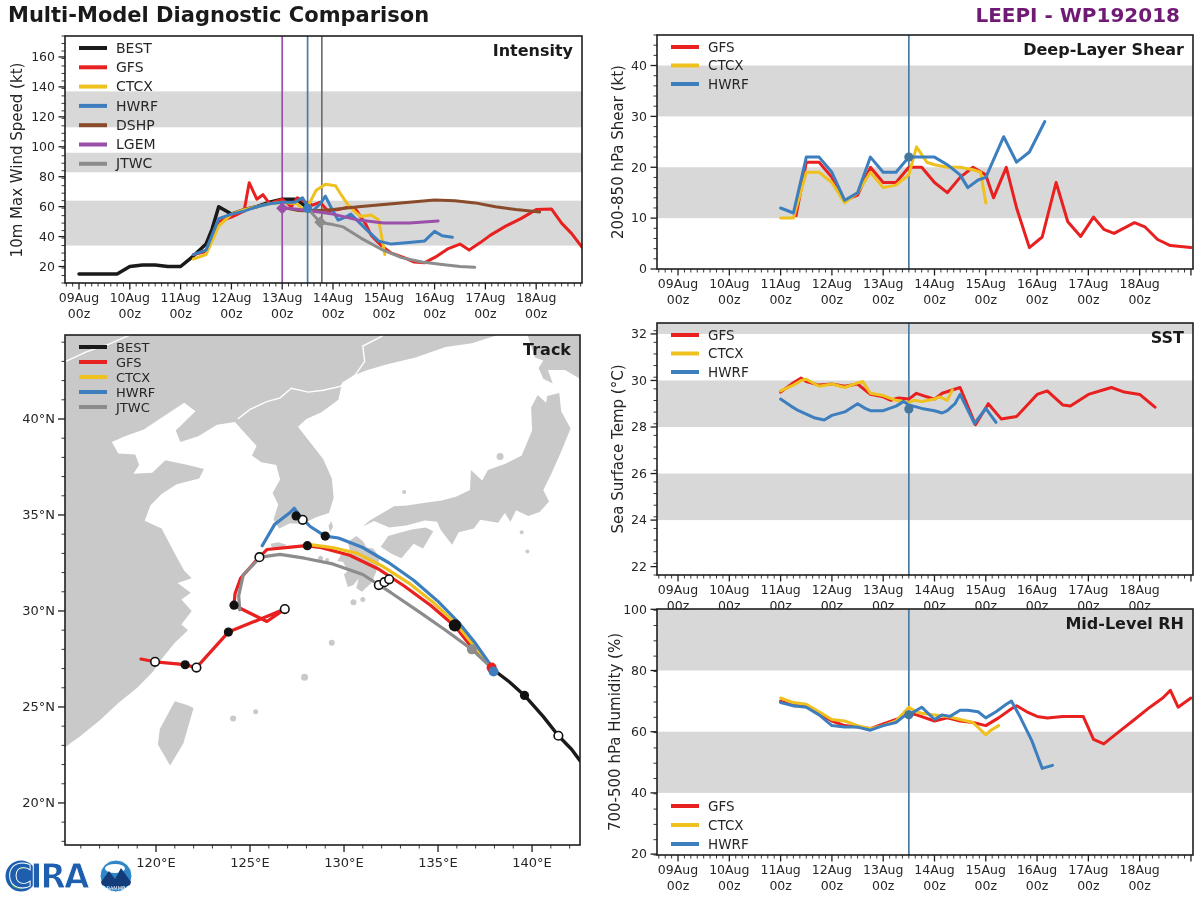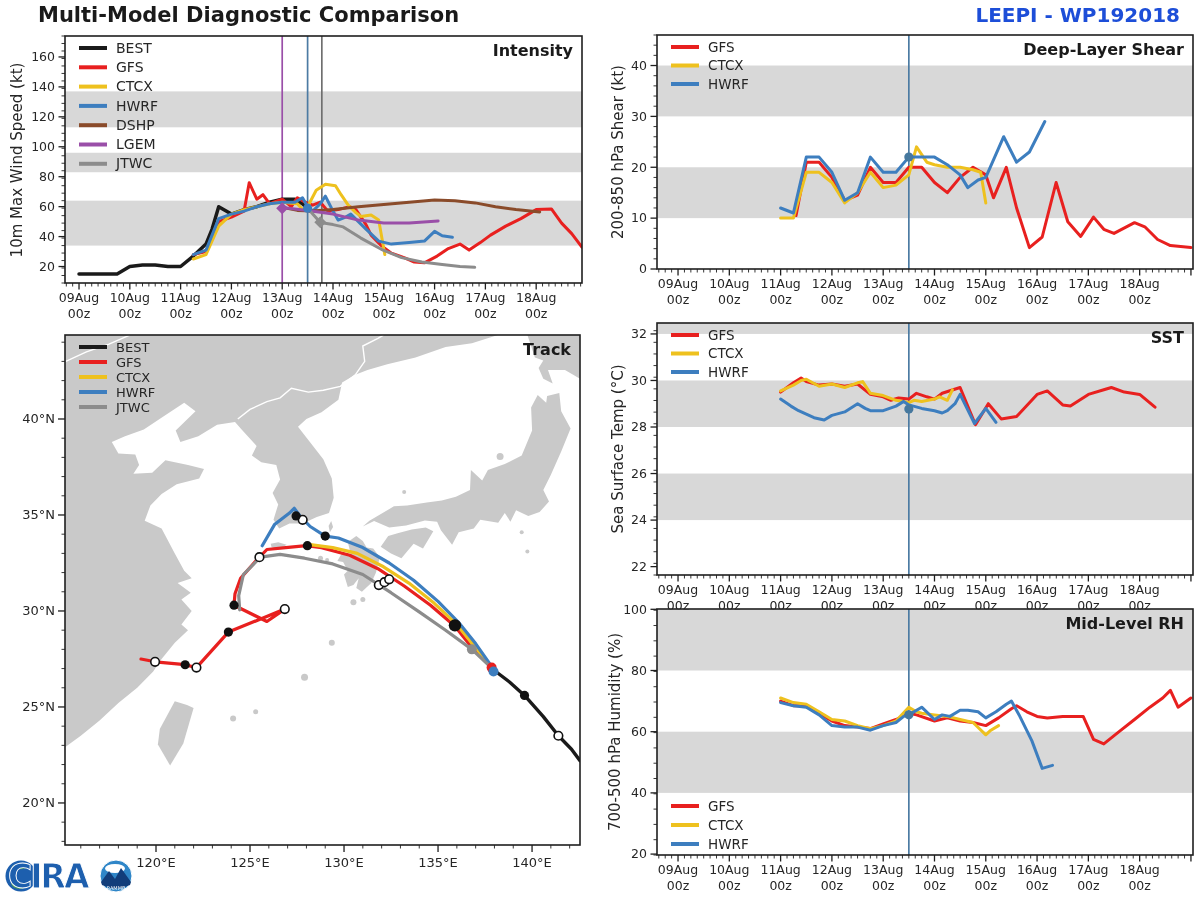--- a/index.html
+++ b/index.html
@@ -1,19 +1,19 @@
 <!DOCTYPE html>
 <html><head>
 <meta charset="utf-8">
 <style>
   html,body{margin:0;padding:0;background:#ffffff;width:1200px;height:900px;overflow:hidden;
     font-family:"DejaVu Sans","Liberation Sans",sans-serif;}
   #page{position:relative;width:1200px;height:900px;background:#fff;}
-  .main-title{position:absolute;left:8px;top:3px;font-size:21px;font-weight:bold;color:#1a1a1a;margin-left:30px;}
-  .storm-title{position:absolute;right:20px;top:3px;font-size:20px;font-weight:bold;color:#1d4ed8;}
+  .main-title{position:absolute;left:8px;top:3px;font-size:21px;font-weight:bold;color:#1a1a1a;}
+  .storm-title{position:absolute;right:20px;top:3px;font-size:20px;font-weight:bold;color:#701a75;}
   .ylab{position:absolute;font-size:15px;color:#262626;white-space:nowrap;
     transform:translate(-50%,-50%) rotate(-90deg);}
   svg.panel{position:absolute;}
   #logo{position:absolute;left:4px;top:852px;}
 </style>
 </head>
 <body>
 <div id="page">
 
 <div class="main-title">Multi-Model Diagnostic Comparison</div>

